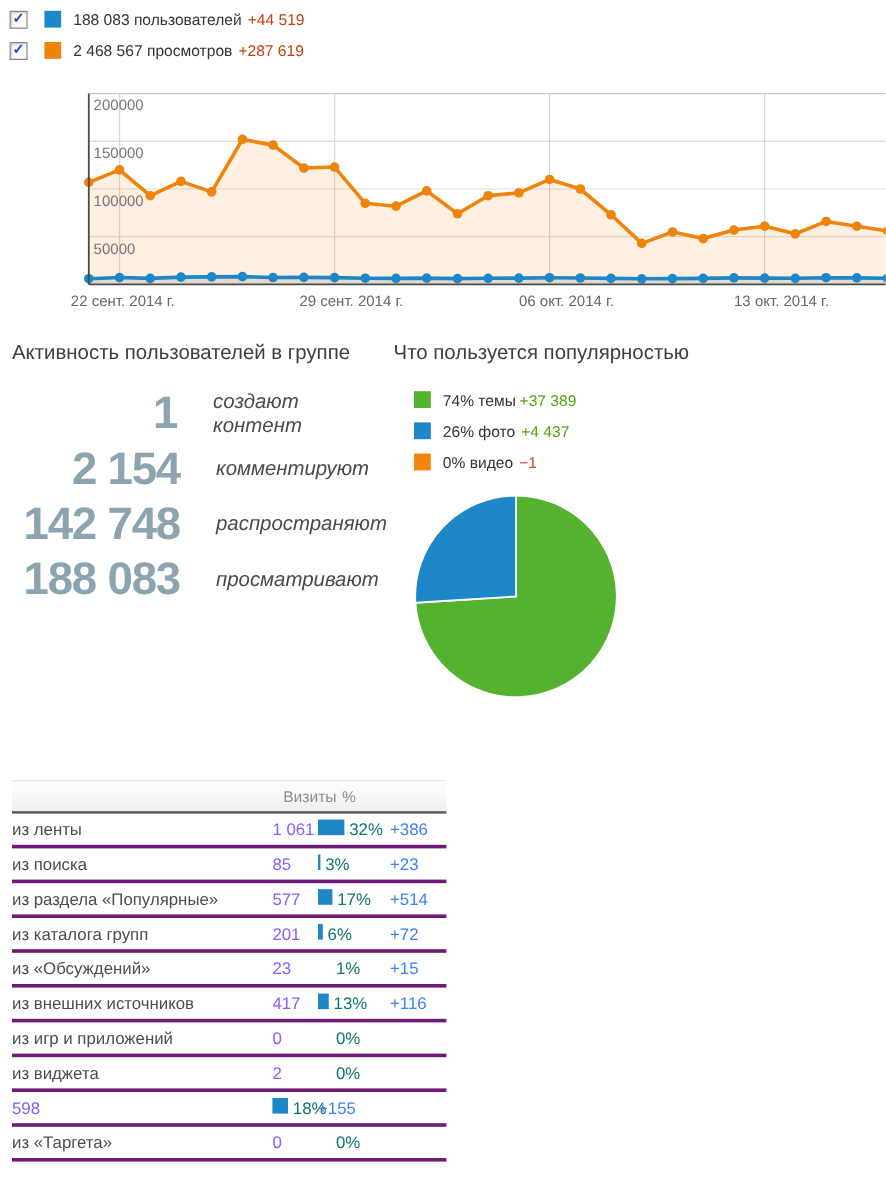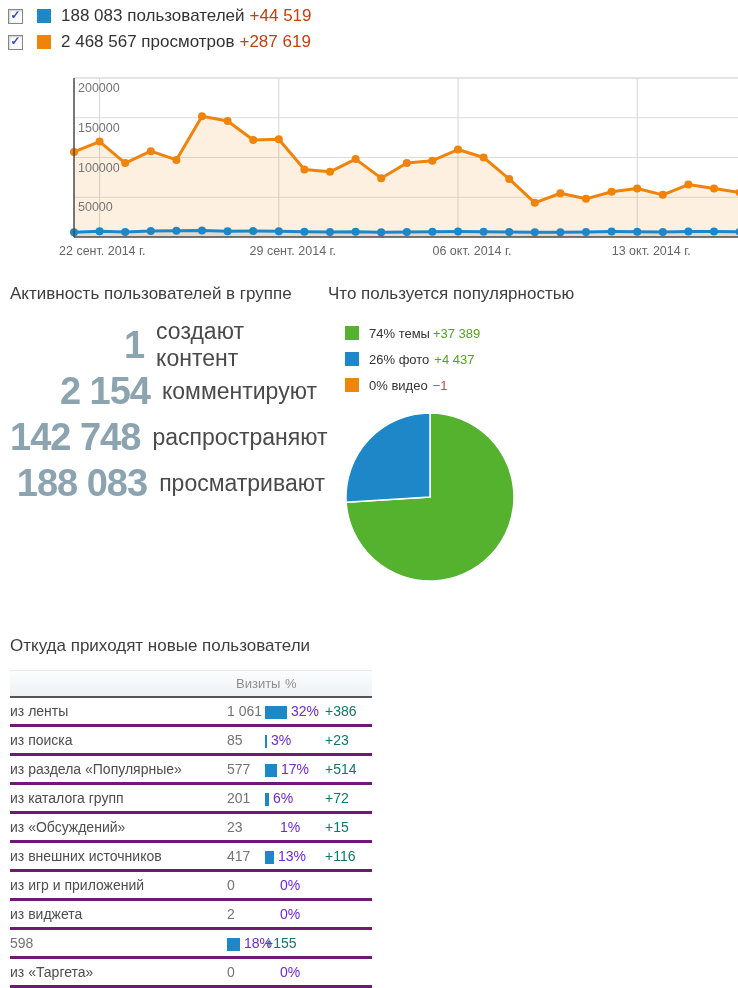--- a/index.html
+++ b/index.html
@@ -10,32 +10,32 @@
   
   .legend-top{position:absolute;left:8px;top:6px;}
   .legend-row{display:flex;align-items:center;height:20px;margin-bottom:6px;}
   .checkbox{
     width:13px;height:13px;border:1px solid #878787;background:#fbfbfb;
     box-shadow:inset 1px 1px 2px rgba(0,0,0,0.18);
     display:flex;align-items:center;justify-content:center;cursor:pointer;
   }
   .checkbox::after{content:"✓";font-size:12px;font-weight:bold;color:#2b4bc0;line-height:1;margin-top:-2px;}
   .swatch{width:14px;height:14px;margin-left:14px;margin-right:10px;}
-  .legend-label{font-size:17px;color:#333;}
+  .legend-label{font-size:13px;color:#333;}
   .pos{color:#c2410c;}
   
   .line-chart-wrap{position:absolute;left:0;top:72px;padding-left:47px;}
   
   .section-title{font-size:17px;color:#3e3e3e;}
   
   .activity{position:absolute;left:10px;top:284px;width:315px;}
   .activity-rows{margin-top:18px;}
   .activity-row{display:flex;align-items:center;height:46px;}
   .activity-value{width:140px;text-align:right;font-size:38px;font-weight:bold;color:#8ca3b0;letter-spacing:-1px;white-space:nowrap;}
-  .activity-label{margin-left:12px;font-size:23px;color:#4a4a4a;}
+  .activity-label{margin-left:30px;font-size:17px;color:#4a4a4a;font-style:italic;}
   
   .popularity-title{position:absolute;left:328px;top:284px;}
   .pie-legend{position:absolute;left:345px;top:320px;}
   .pie-legend-row{display:flex;align-items:center;height:26px;}
   .pie-swatch{width:14px;height:14px;margin-right:10px;}
   .pie-label{font-size:13px;color:#333;}
   .pie-chart-wrap{position:absolute;left:345px;top:412px;}
   
   .sources{position:absolute;left:10px;top:636px;width:362px;}
   .sources .table{margin-top:14px;}
@@ -45,25 +45,25 @@
     border-top:1px solid #e8e8e8;border-bottom:2px solid #555;
     font-size:13px;color:#8d8d8d;
   }
   .t-header .h-visits{padding-left:9px;}
   .t-header .h-pct{padding-left:20px;}
   .t-row{
     display:grid;grid-template-columns:217px 38px 60px 1fr;align-items:center;height:26px;
     border-bottom:3px solid #701a75;font-size:14px;
   }
   .t-name{color:#4d4d4d;white-space:nowrap;overflow:hidden;}
-  .t-visits{color:#737373;}
-  .t-pct{color:#6d28d9;white-space:nowrap;display:flex;align-items:flex-end;}
+  .t-visits{color:#8b5cf6;}
+  .t-pct{color:#0f766e;white-space:nowrap;display:flex;align-items:flex-start;}
   .t-bar{display:inline-block;height:13px;background:#1e87c8;margin-right:4px;flex:none;}
   .t-spacer{display:inline-block;width:15px;flex:none;}
-  .t-delta{color:#0f766e;}
+  .t-delta{color:#3b82f6;}
   svg text{font-family:"Liberation Sans",sans-serif;}
 </style>
 </head>
 <body>
 
 <div class="legend-top">
   <div class="legend-row">
     <span class="checkbox"></span>
     <span class="swatch" style="background-color: rgb(30, 135, 200);"></span>
     <span class="legend-label">188 083 пользователей</span>
@@ -201,21 +201,20 @@
   </div>
 </div>
 <div class="pie-chart-wrap">
   <svg id="pie-chart-svg" width="170" height="170">
       <path d="M85,85 L85,1 A84,84 0 1 1 1.1657548120251846,90.27440364046231 Z" fill="#54b22e" stroke="#ffffff" stroke-width="1.5"></path>
       <path d="M85,85 L1.1657548120251846,90.27440364046231 A84,84 0 0 1 85.00000000000013,1 Z" fill="#1e87c8" stroke="#ffffff" stroke-width="1.5"></path>
     </svg>
 </div>
 
 <div class="sources">
-  <div class="section-title">Откуда приходят новые пользователи</div>
   <div class="table">
     <div class="t-header">
       <span></span>
       <span class="h-visits">Визиты</span>
       <span class="h-pct">%</span>
       <span></span>
     </div>
     <div id="table-rows">
         <div class="t-row">
           <span class="t-name">из ленты</span>

